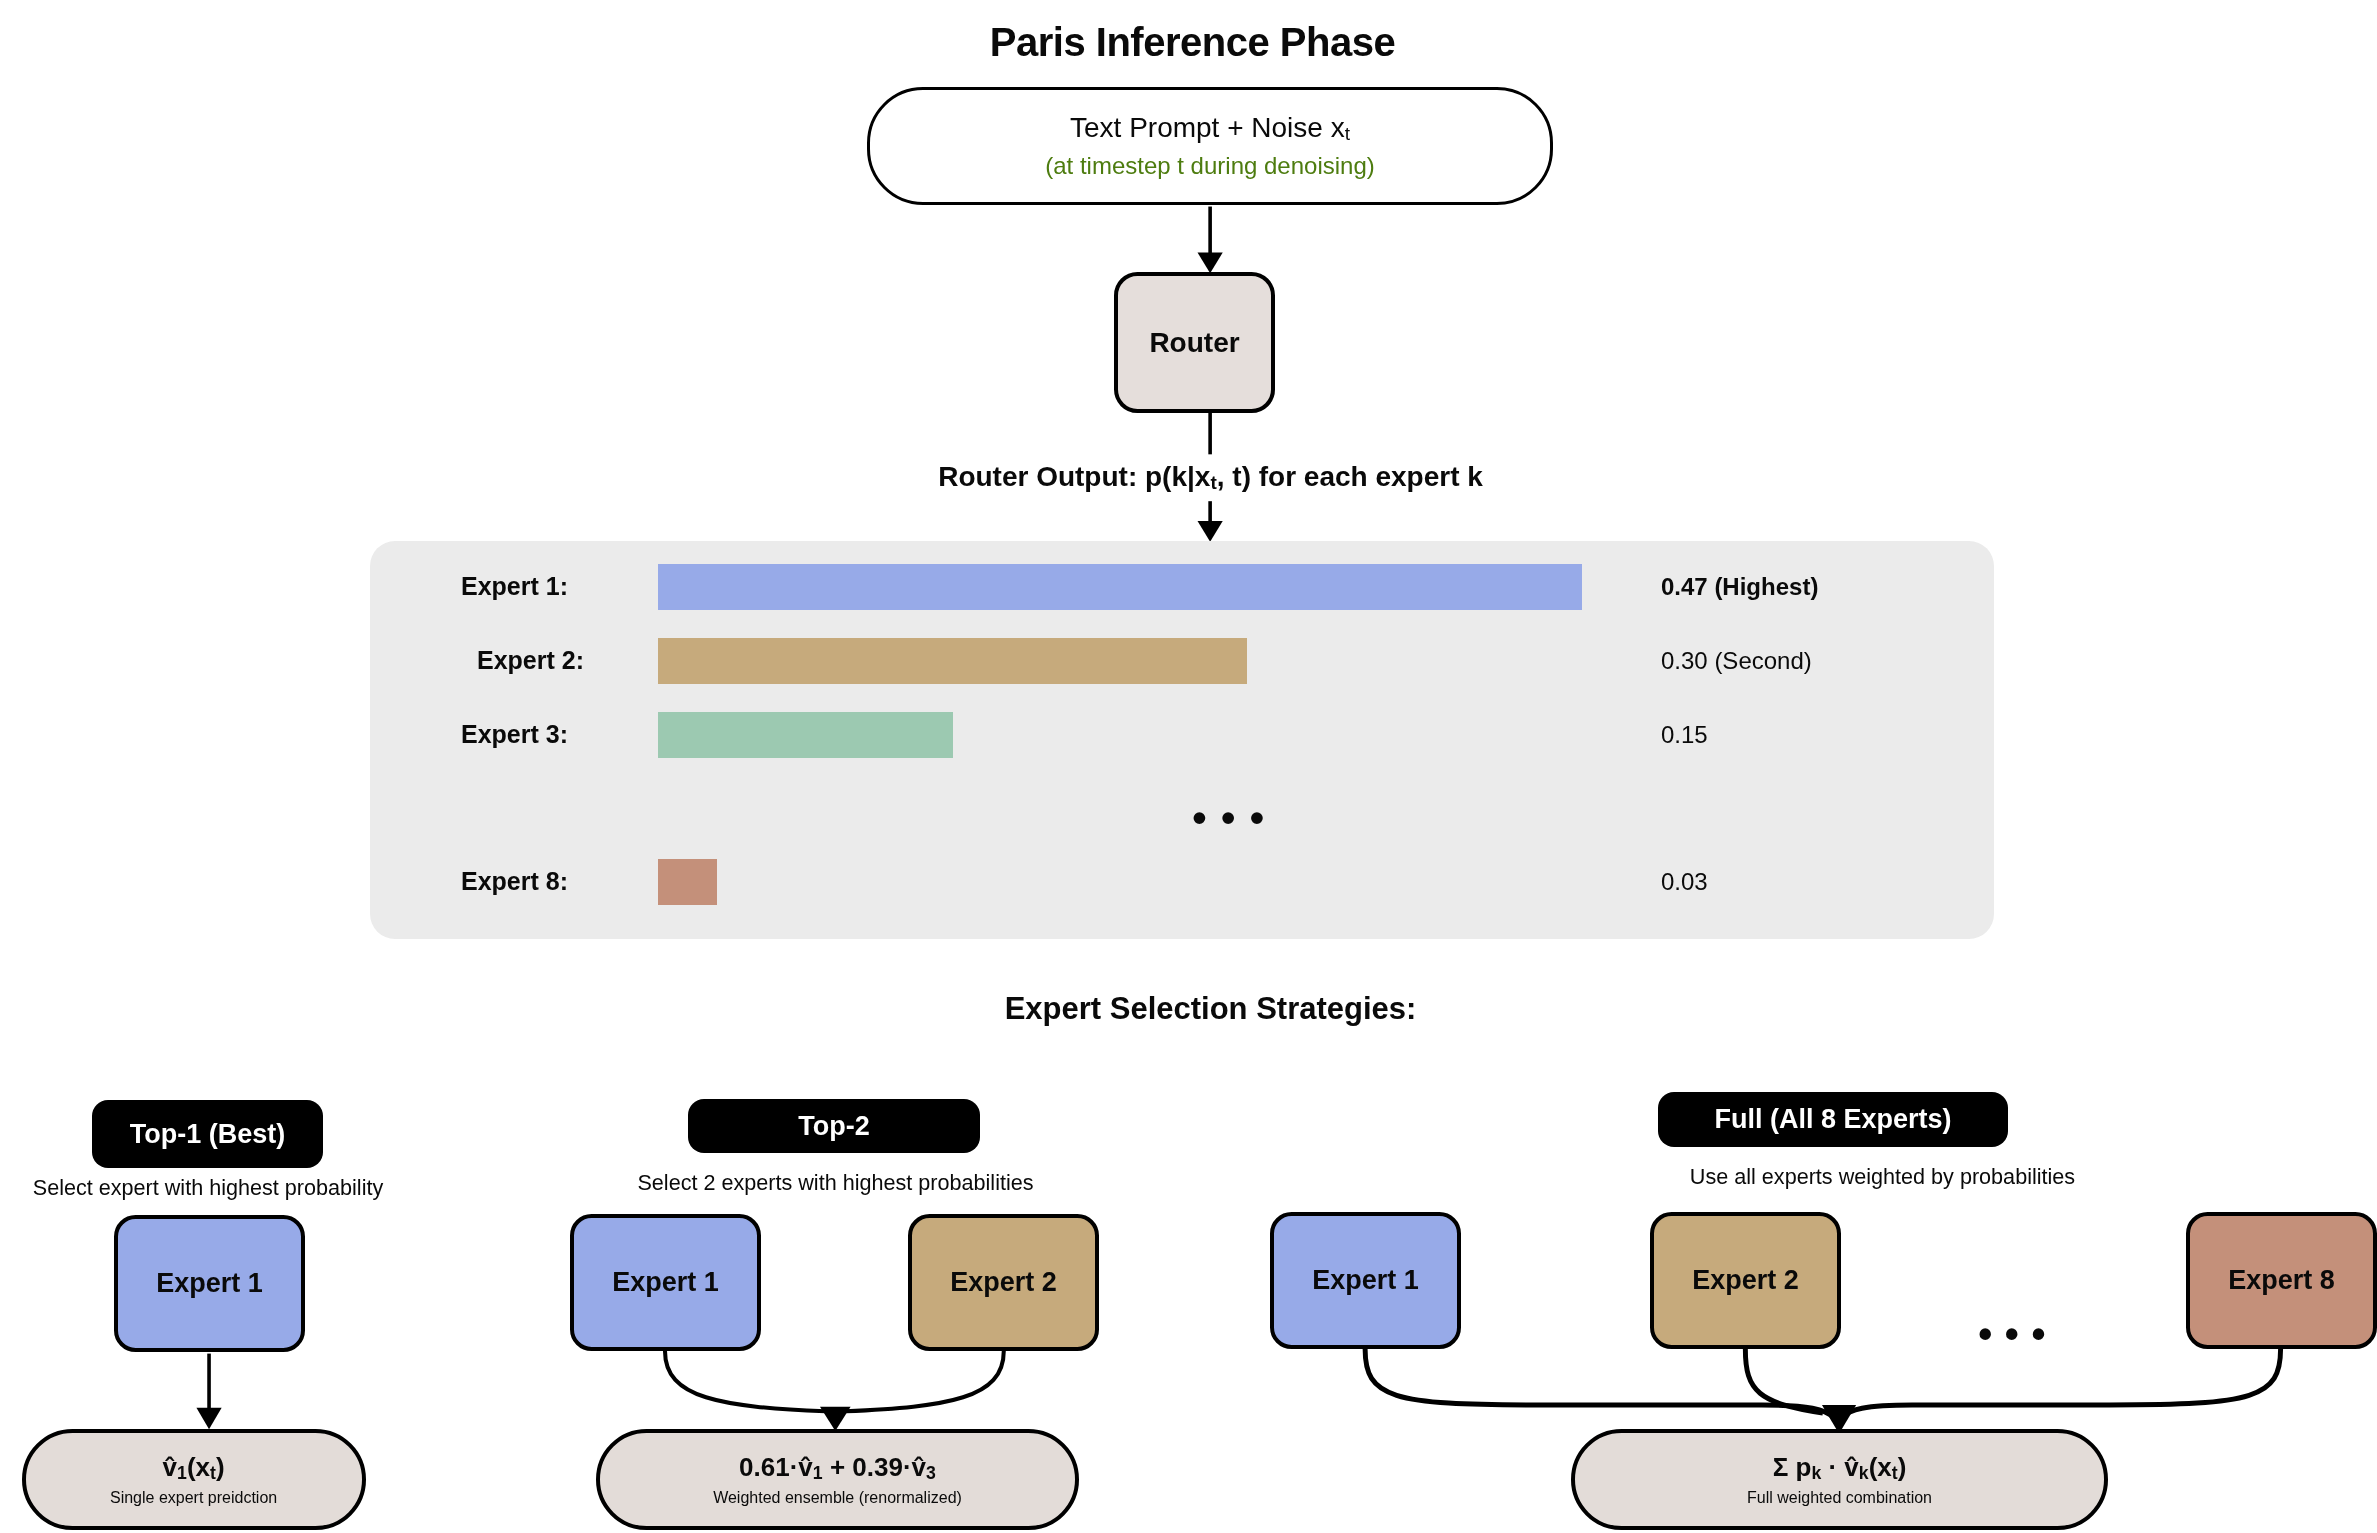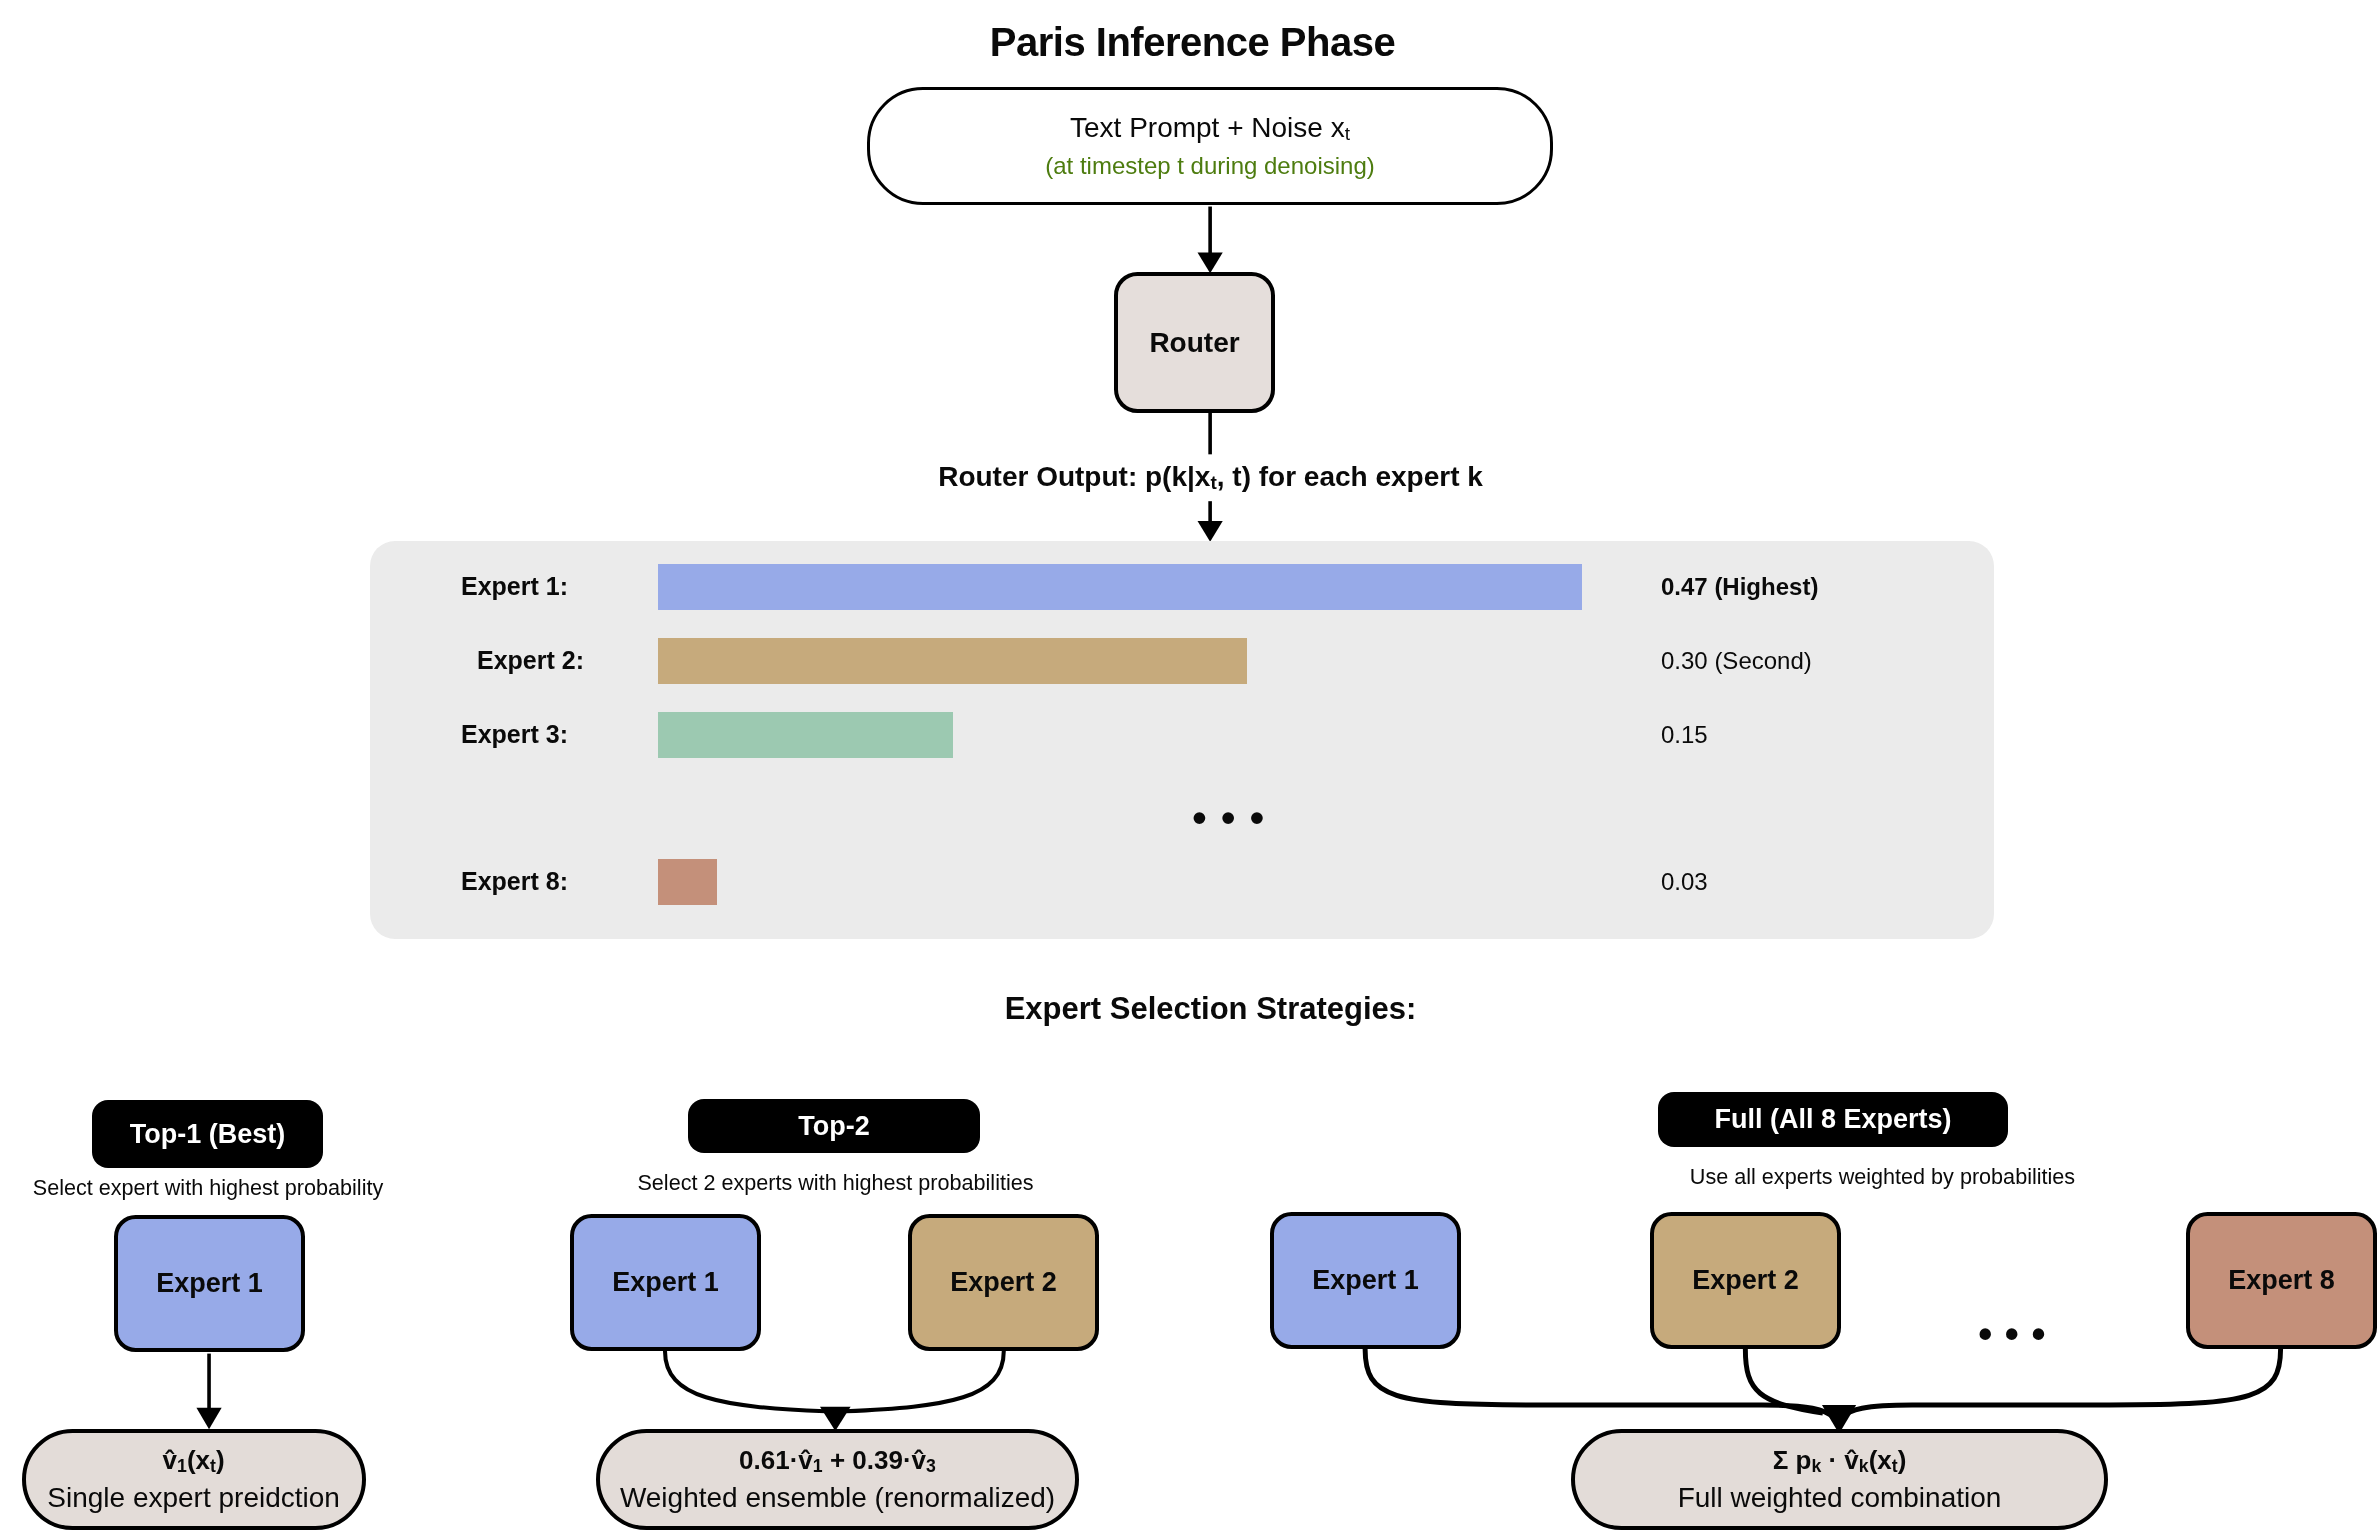--- a/index.html
+++ b/index.html
@@ -52,21 +52,21 @@
     border:4.5px solid #000;border-radius:21.6px;box-sizing:border-box;
     display:flex;align-items:center;justify-content:center;
     font-size:27px;font-weight:bold;
   }
 
   .output-pill{
     background:#E3DCD8;border:4.5px solid #000;border-radius:52px;box-sizing:border-box;
     display:flex;flex-direction:column;align-items:center;justify-content:center;gap:5.4px;
   }
   .pill-line1{font-size:26px;font-weight:bold;}
-  .pill-line2{font-size:28px;}
+  .pill-line2{font-size:16px;}
 
   svg.wires{left:0;top:0;pointer-events:none;}
 </style>
 </head>
 <body>
 
 <div class="canvas">
 
   <svg class="abs wires" width="2377" height="1534" viewBox="0 0 2638 1702">
 

